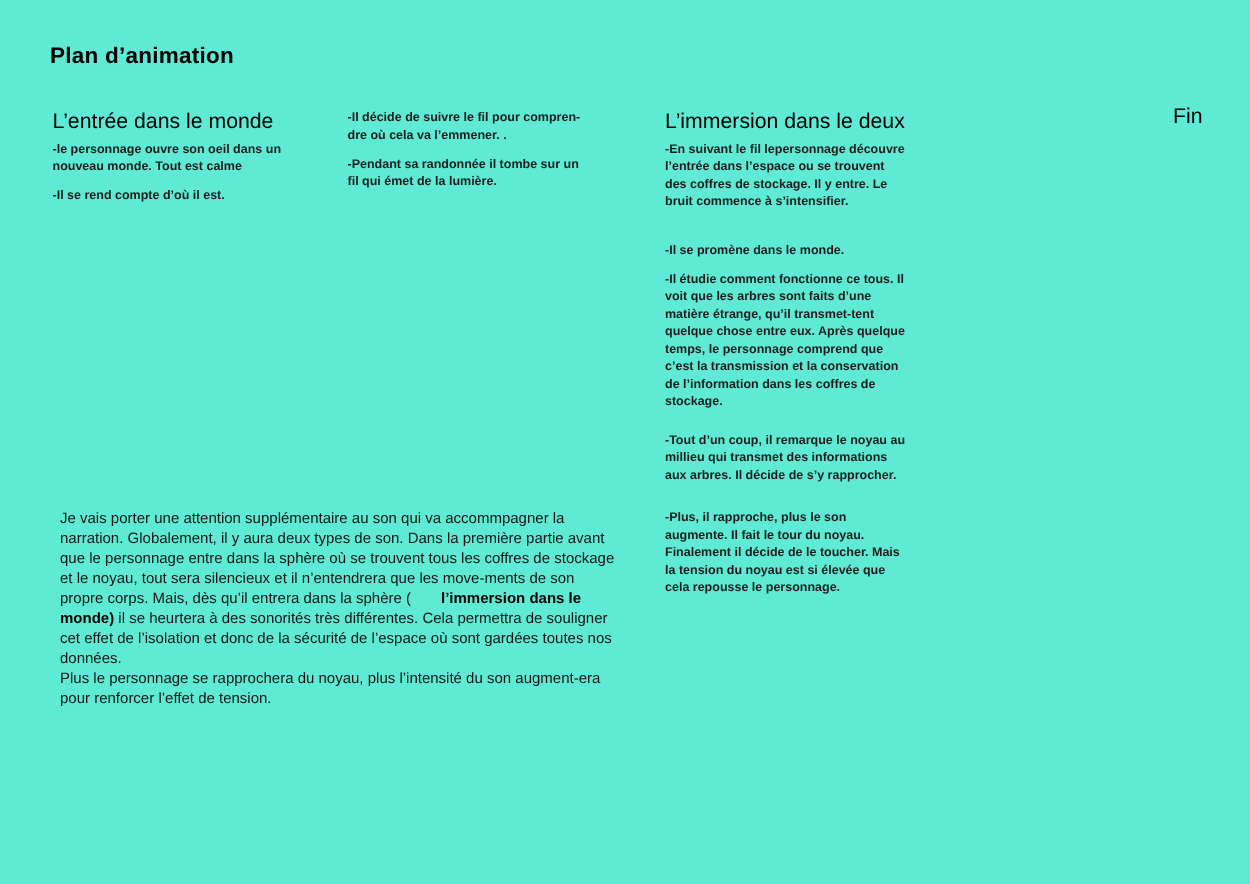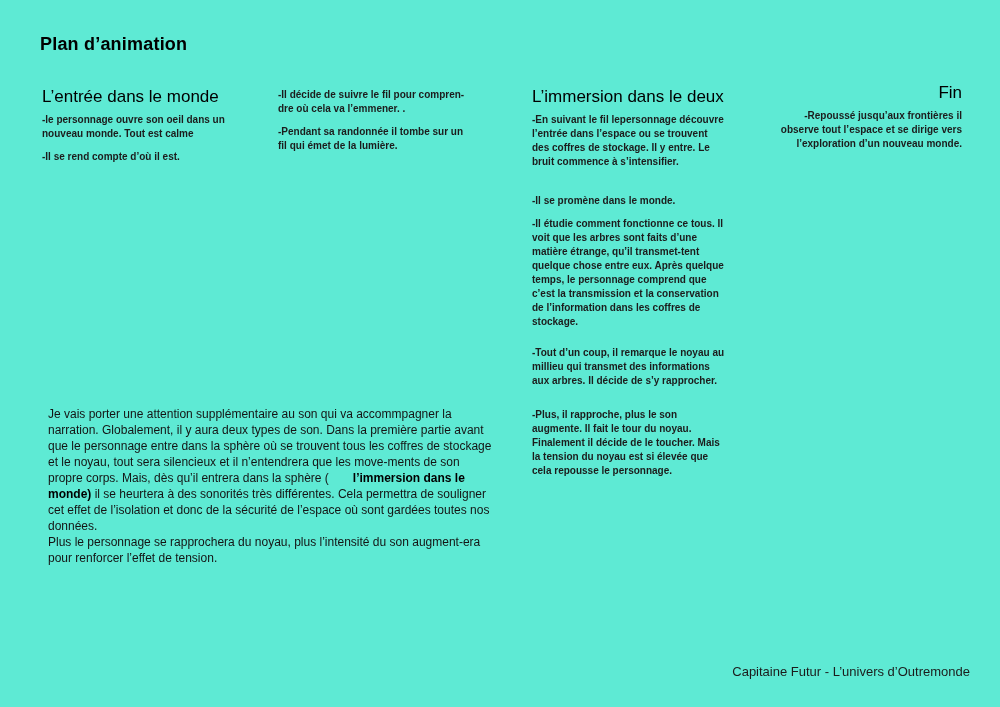--- a/index.html
+++ b/index.html
@@ -91,23 +91,21 @@
     <h2>L’immersion dans le deux</h2>
     <p>-En suivant le fil lepersonnage découvre l’entrée dans l’espace ou se trouvent des coffres de stockage. Il y entre. Le bruit commence à s’intensifier.</p>
     <p class="g25">-Il se promène dans le monde.</p>
     <p>-Il étudie comment fonctionne ce tous. Il voit que les arbres sont faits d’une matière étrange, qu’il transmet-tent quelque chose entre eux. Après quelque temps, le personnage comprend que c’est la transmission et la conservation de l’information dans les coffres de stockage.</p>
     <p class="g17">-Tout d’un coup, il remarque le noyau au millieu qui transmet des informations aux arbres. Il décide de s’y rapprocher.</p>
     <p class="g20">-Plus, il rapproche, plus le son augmente. Il fait le tour du noyau. Finalement il décide de le toucher. Mais la tension du noyau est si élevée que cela repousse le personnage.</p>
   </section>
 
   <section class="col col4">
     <h2>Fin</h2>
-    <p>-Repoussé jusqu’aux frontières il observe tout l’espace et se dirige vers l’exploration d’un nouveau monde.</p>
   </section>
 
   <div class="sound-note">
     <p><span>Je vais porter une attention supplémentaire au son qui va accommpagner la narration. Globalement, il y aura deux types de son. Dans la première partie avant que le personnage entre dans la sphère où se trouvent tous les coffres de stockage et le noyau, tout sera silencieux et  il n’entendrera que les move-ments de son propre corps. Mais, dès qu’il entrera dans la sphère (</span><b>l’immersion dans le monde)</b><span> il se heurtera à des sonorités très différentes. Cela permettra de souligner cet effet de l’isolation et donc de la sécurité de l’espace où sont gardées toutes nos données.</span></p>
     <p><span>Plus le personnage se rapprochera du noyau, plus l’intensité du son augment-era pour renforcer l’effet de tension.</span></p>
   </div>
 
-  <div class="footer">Capitaine Futur - L’univers d’Outremonde</div>
 
 </div>
 
 </body></html>

